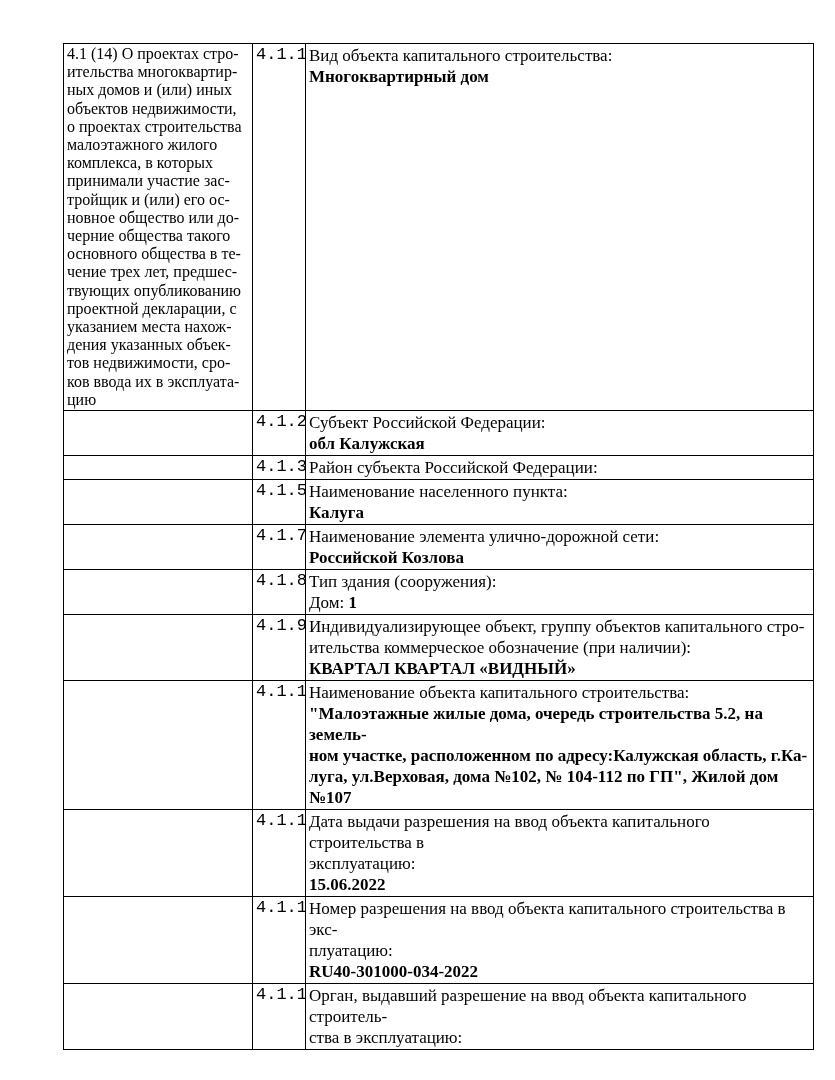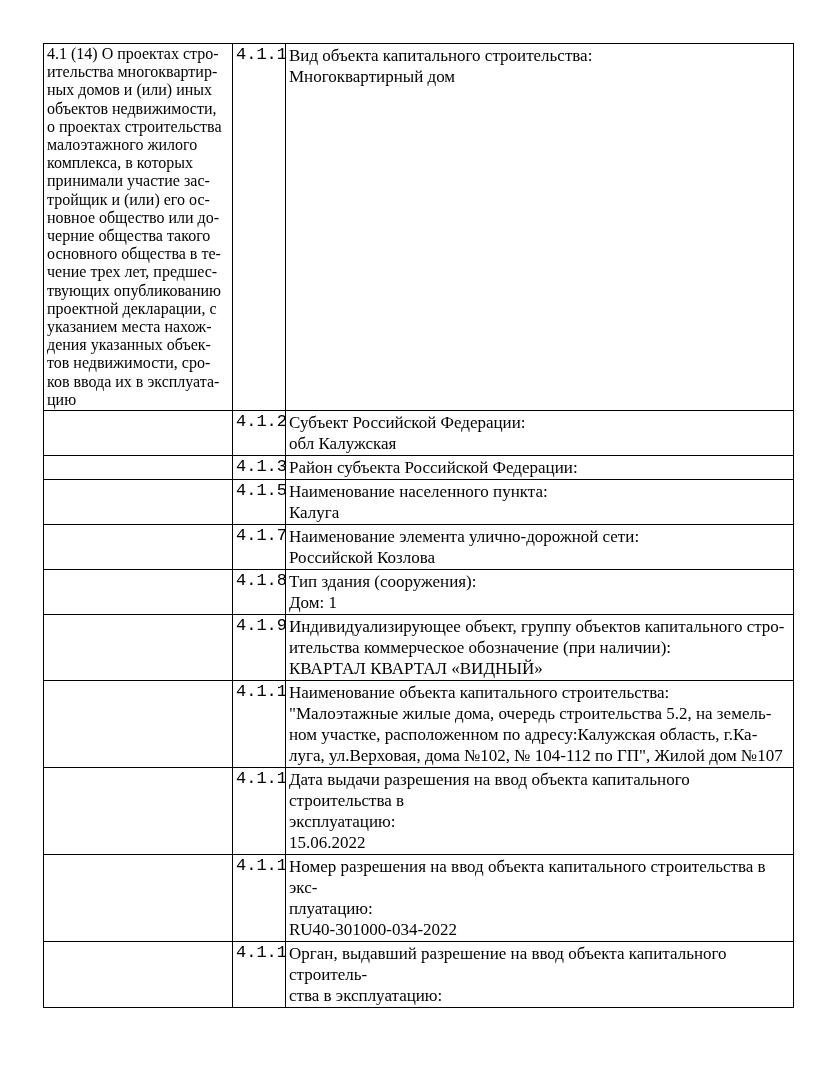--- a/index.html
+++ b/index.html
@@ -8,21 +8,21 @@
     background: #ffffff;
     width: 835px;
     height: 1080px;
     font-family: "Liberation Serif", serif;
     color: #000000;
   }
   .page {
     box-sizing: border-box;
     width: 835px;
     height: 1080px;
-    padding: 43px 42px 0 43px;
+    padding: 43px 42px 0 63px;
   }
   table.decl {
     border-collapse: collapse;
     table-layout: fixed;
     width: 750px;
   }
   table.decl td {
     border: 1px solid #000000;
     vertical-align: top;
     padding: 1px 3px;
@@ -50,21 +50,21 @@
     margin-left: 44px;
   }
   .v-mid { vertical-align: middle; }
   .field-label {
     white-space: pre-line;
   }
   .field-value {
     white-space: pre-line;
   }
   .field-value .val-bold {
-    font-weight: normal;
+    font-weight: bold;
   }
 </style>
 </head>
 <body>
 
 <div class="page">
   <table class="decl">
     <colgroup>
       <col class="c-desc">
       <col class="c-num">

